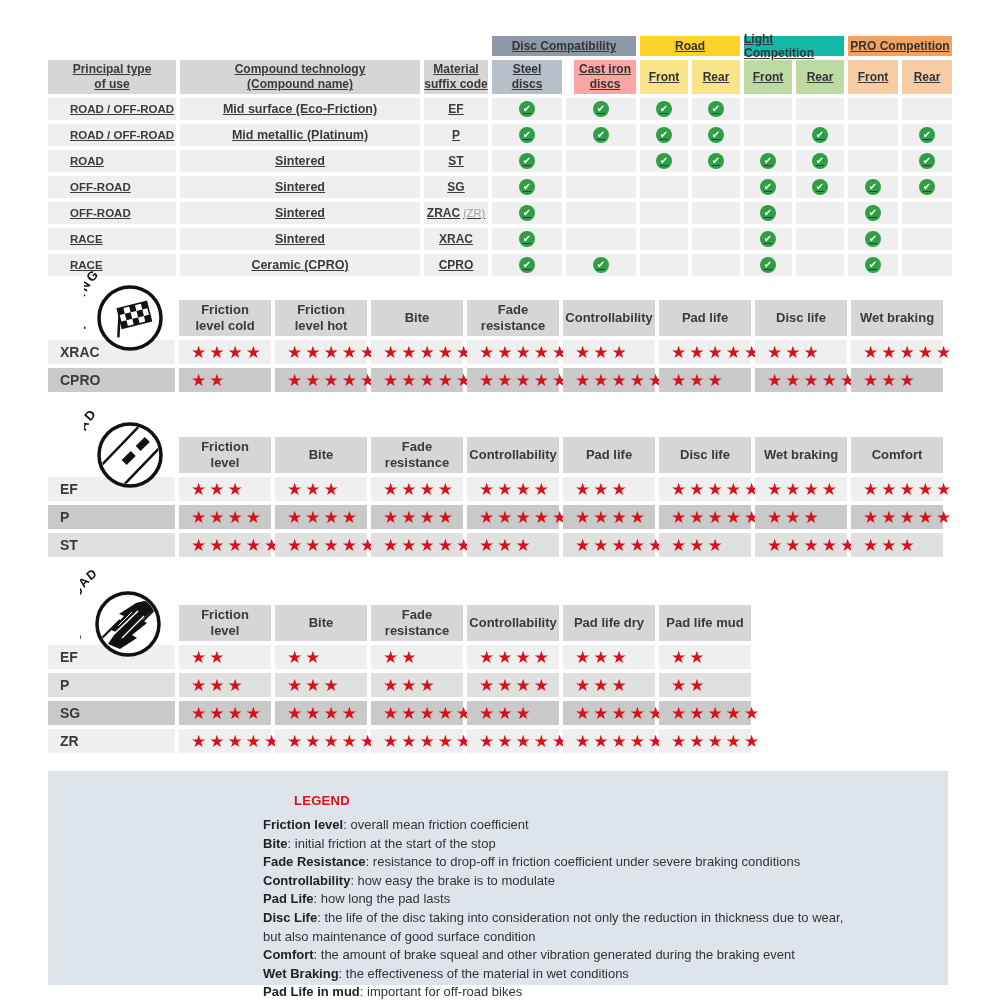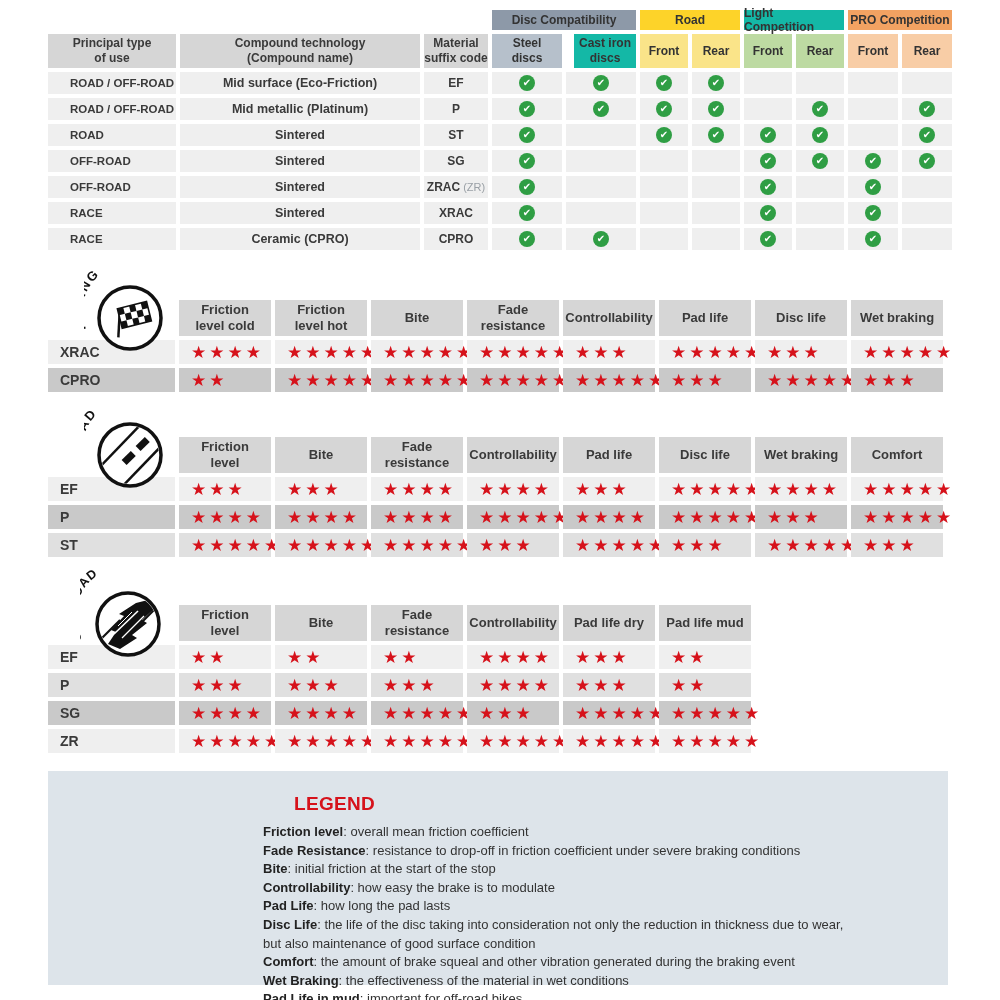--- a/index.html
+++ b/index.html
@@ -4,24 +4,25 @@
 <style>
   html,body{margin:0;padding:0;}
   body{
     width:1000px;height:1000px;position:relative;background:#ffffff;
     font-family:"Liberation Sans",sans-serif;color:#3a3a3a;
     -webkit-font-smoothing:antialiased;
   }
   .abs{position:absolute;}
   
   #compat-grid{
-    left:48px;top:10px;display:grid;
+    left:48px;top:36px;display:grid;
     grid-template-columns:128px 240px 64px 70px 70px 48px 48px 48px 48px 50px 50px;
     grid-template-rows:20px 34px repeat(7,22px);
     gap:4px;
+    text-decoration:underline;
   }
   .gh{display:flex;align-items:center;justify-content:center;
       font-size:12px;font-weight:700;color:#333;}
   .hd{background:#d6d6d6;display:flex;align-items:center;justify-content:center;
       text-align:center;font-size:12px;font-weight:700;white-space:pre-line;line-height:1.25;}
   .sub{display:flex;align-items:center;justify-content:center;text-align:center;
       font-size:12px;font-weight:700;white-space:pre-line;line-height:1.25;color:#333;}
   .cell{background:#efefef;display:flex;align-items:center;justify-content:center;
       font-size:12px;font-weight:700;}
   .cell.use{justify-content:flex-start;padding-left:22px;font-size:11.5px;}
@@ -46,41 +47,41 @@
   #tbl-road{left:48px;top:437px;}
   #tbl-offroad{left:48px;top:605px;}
   
   .sect-icon{position:absolute;z-index:2;}
   #icon-racing{left:84px;top:266px;}
   #icon-road{left:84px;top:403px;}
   #icon-offroad{left:80px;top:570px;}
   
   #legend-panel{left:48px;top:771px;width:900px;height:214px;background:#dde4ea;}
   #legend-inner{position:absolute;left:215px;top:22px;}
-  #legend-title{color:#d6121b;font-weight:700;font-size:19px;margin-bottom:8px;letter-spacing:.3px;padding-left:31px;}
+  #legend-title{color:#d6121b;font-weight:700;font-size:13px;margin-bottom:8px;letter-spacing:.3px;padding-left:31px;}
   .legend-line{font-size:13px;line-height:18.6px;color:#333;}
   .legend-line b{font-weight:700;color:#222;}
 </style>
 </head>
 <body>
 
 <div id="compat-grid" class="abs">
     <div class="gh" style="grid-area: 1 / 4 / auto / span 2; background: rgb(141, 153, 168);">Disc Compatibility</div>
     <div class="gh" style="grid-area: 1 / 6 / auto / span 2; background: rgb(253, 211, 41);">Road</div>
     <div class="gh" style="grid-area: 1 / 8 / auto / span 2; background: #14b8a6;">Light Competition</div>
     <div class="gh" style="grid-area: 1 / 10 / auto / span 2; background: rgb(242, 162, 98);">PRO Competition</div>
     <div class="hd" style="grid-area: 2 / 1;">Principal type
 of use</div>
     <div class="hd" style="grid-area: 2 / 2;">Compound technology
 (Compound name)</div>
     <div class="hd" style="grid-area: 2 / 3;">Material
 suffix code</div>
     <div class="sub" style="grid-area: 2 / 4; background: rgb(182, 192, 203);">Steel
 discs</div>
-    <div class="sub" style="grid-area: 2 / 5; background: #14b8a6; margin-left: 8px;">Cast iron
+    <div class="sub" style="grid-area: 2 / 5; background: #fca5a5; margin-left: 8px;">Cast iron
 discs</div>
     <div class="sub" style="grid-area: 2 / 6; background: rgb(250, 228, 137);">Front</div>
     <div class="sub" style="grid-area: 2 / 7; background: rgb(250, 228, 137);">Rear</div>
     <div class="sub" style="grid-area: 2 / 8; background: rgb(189, 218, 162);">Front</div>
     <div class="sub" style="grid-area: 2 / 9; background: rgb(189, 218, 162);">Rear</div>
     <div class="sub" style="grid-area: 2 / 10; background: rgb(248, 205, 166);">Front</div>
     <div class="sub" style="grid-area: 2 / 11; background: rgb(248, 205, 166);">Rear</div>
     <div class="cell use" style="grid-area: 3 / 1;">ROAD / OFF-ROAD</div>
     <div class="cell tech" style="grid-area: 3 / 2;">Mid surface (Eco-Friction)</div>
     <div class="cell" style="grid-area: 3 / 3;">EF</div>
@@ -583,22 +584,22 @@
     <div class="scell light" style="grid-area: 5 / 7;">
       <span class="stars">★★★★★</span>
     </div>
   </div>
 
 <div id="legend-panel" class="abs">
   <div id="legend-inner">
     <div id="legend-title">LEGEND</div>
     <div id="legend-entries">
         <div class="legend-line"><b>Friction level</b>: overall mean friction coefficient</div>
+        <div class="legend-line"><b>Bite</b>: initial friction at the start of the stop</div>
         <div class="legend-line"><b>Fade Resistance</b>: resistance to drop-off in friction coefficient under severe braking conditions</div>
-        <div class="legend-line"><b>Bite</b>: initial friction at the start of the stop</div>
         <div class="legend-line"><b>Controllability</b>: how easy the brake is to modulate</div>
         <div class="legend-line"><b>Pad Life</b>: how long the pad lasts</div>
         <div class="legend-line"><b>Disc Life</b>: the life of the disc taking into consideration not only the reduction in thickness due to wear,</div>
         <div class="legend-line">but also maintenance of good surface condition</div>
         <div class="legend-line"><b>Comfort</b>: the amount of brake squeal and other vibration generated during the braking event</div>
         <div class="legend-line"><b>Wet Braking</b>: the effectiveness of the material in wet conditions</div>
         <div class="legend-line"><b>Pad Life in mud</b>: important for off-road bikes</div>
       </div>
   </div>
 </div>

